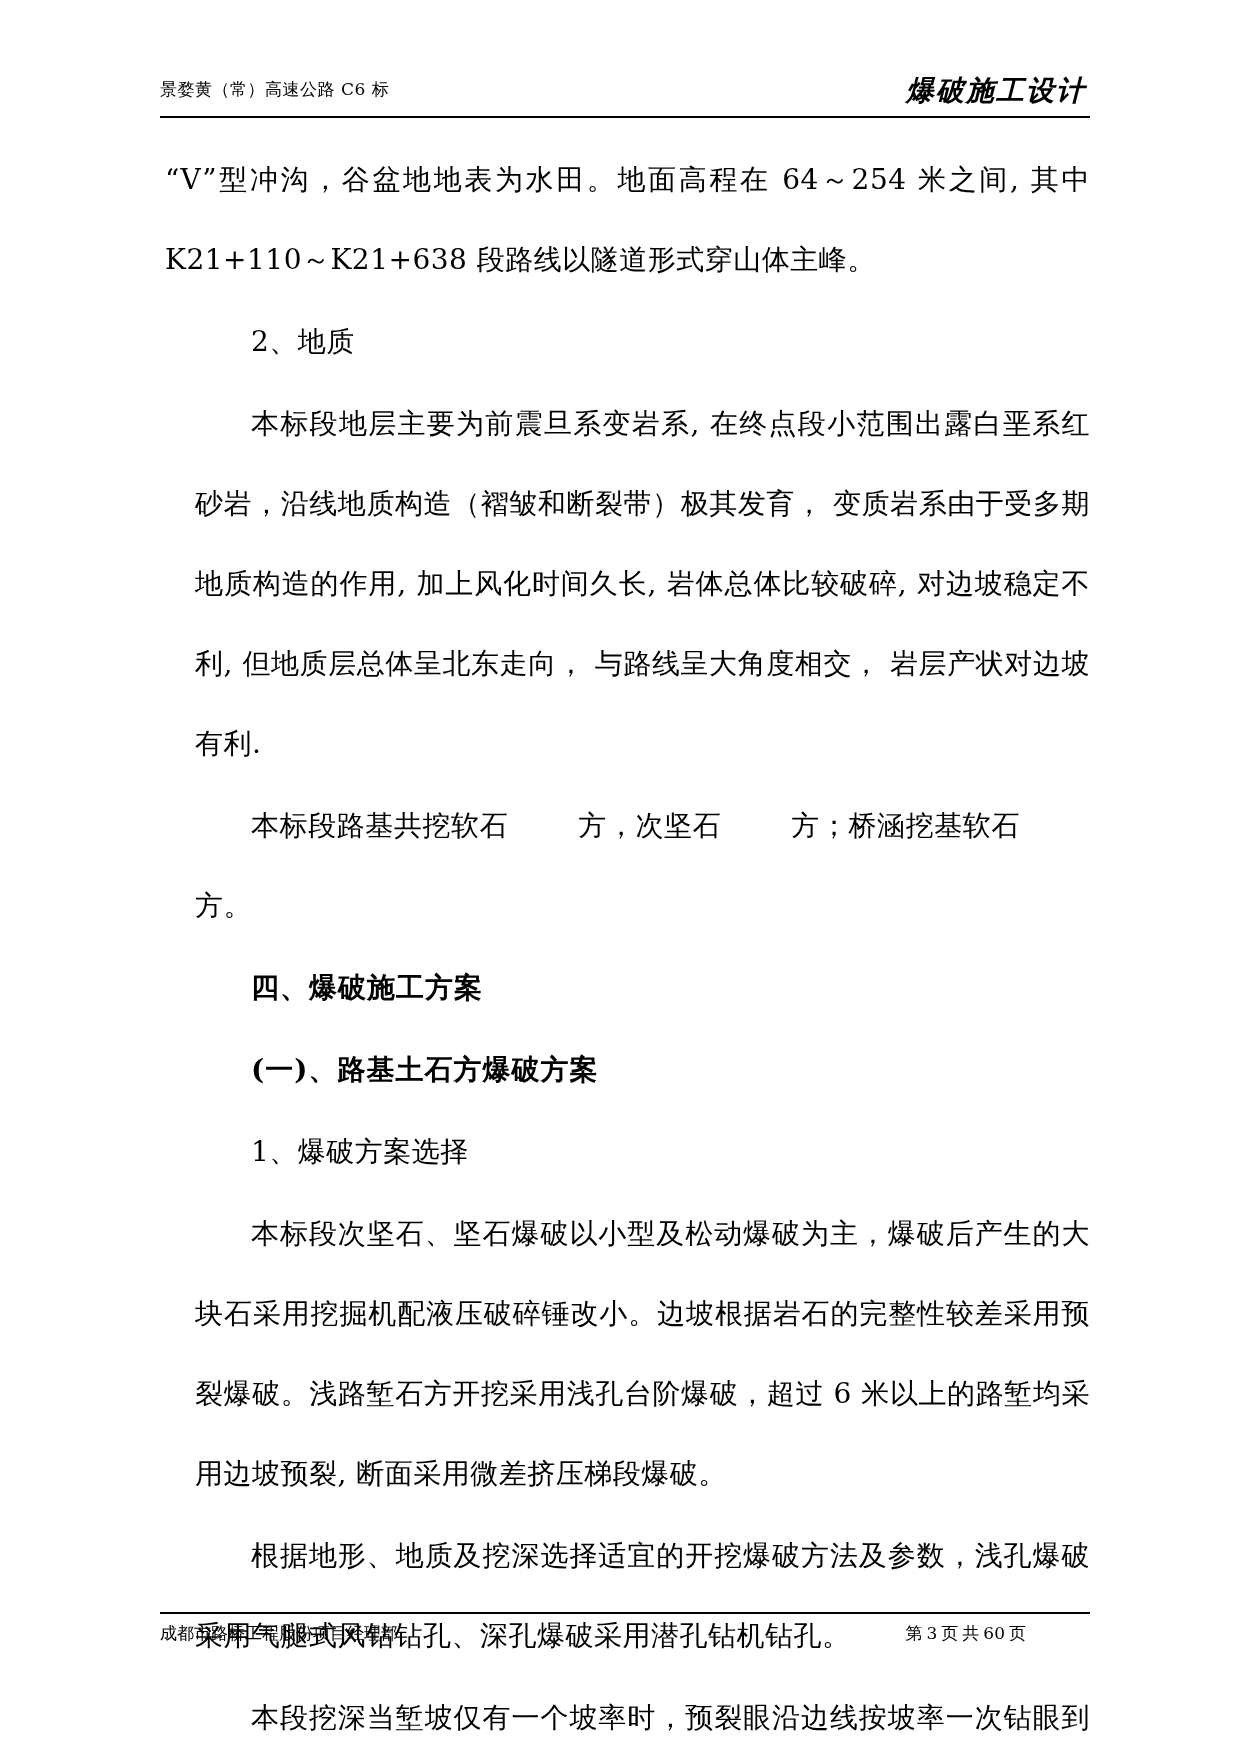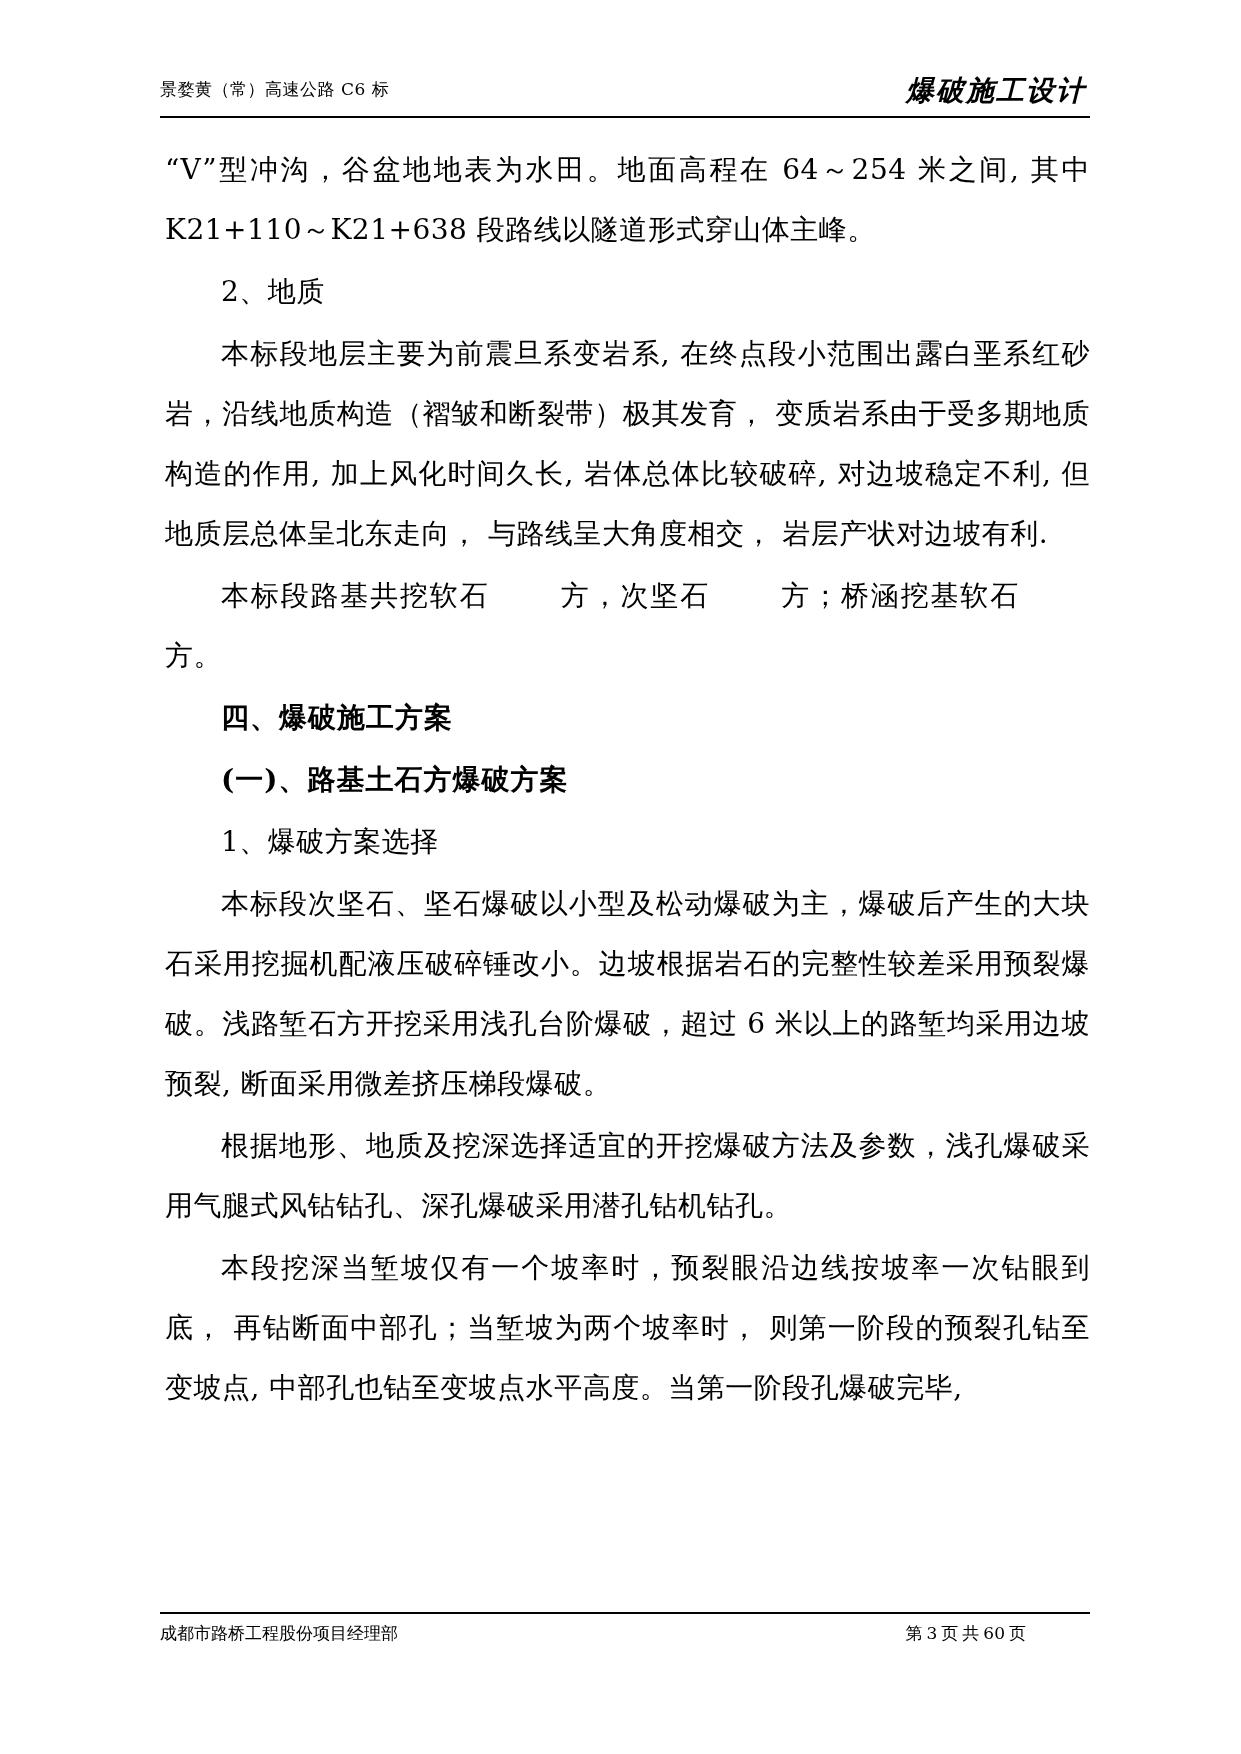--- a/index.html
+++ b/index.html
@@ -64,26 +64,26 @@
   
   .body-text {
     position: absolute;
     left: 165px;
     top: 140px;
     width: 925px;
   }
   p {
     margin: 0 0 2px 0;
     font-size: 28px;
-    line-height: 60px;
+    line-height: 80px;
     text-align: justify;
     text-justify: inter-ideograph;
     letter-spacing: 0.5px;
   }
-  p.indent { text-indent: 56px; }
+  p.indent { text-indent: 56px; margin-left: 30px; }
   p.bold {
     font-weight: bold;
     letter-spacing: 1px;
   }
   .blankfill { display: inline-block; width: 70px; }
 
   
   .footer-rule {
     position: absolute;
     left: 160px;

